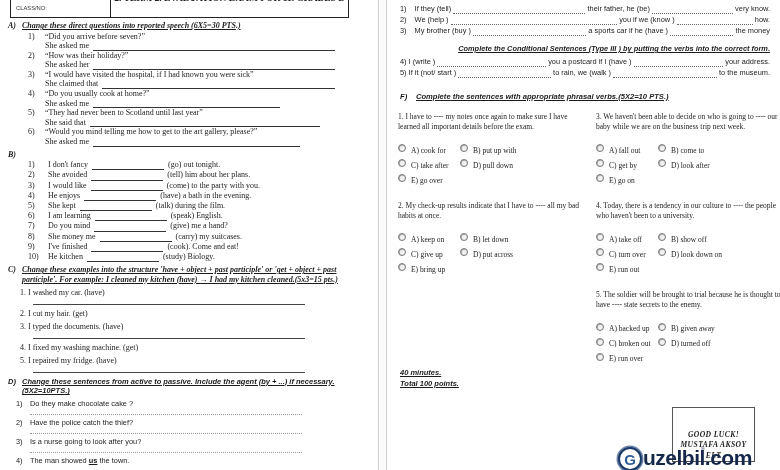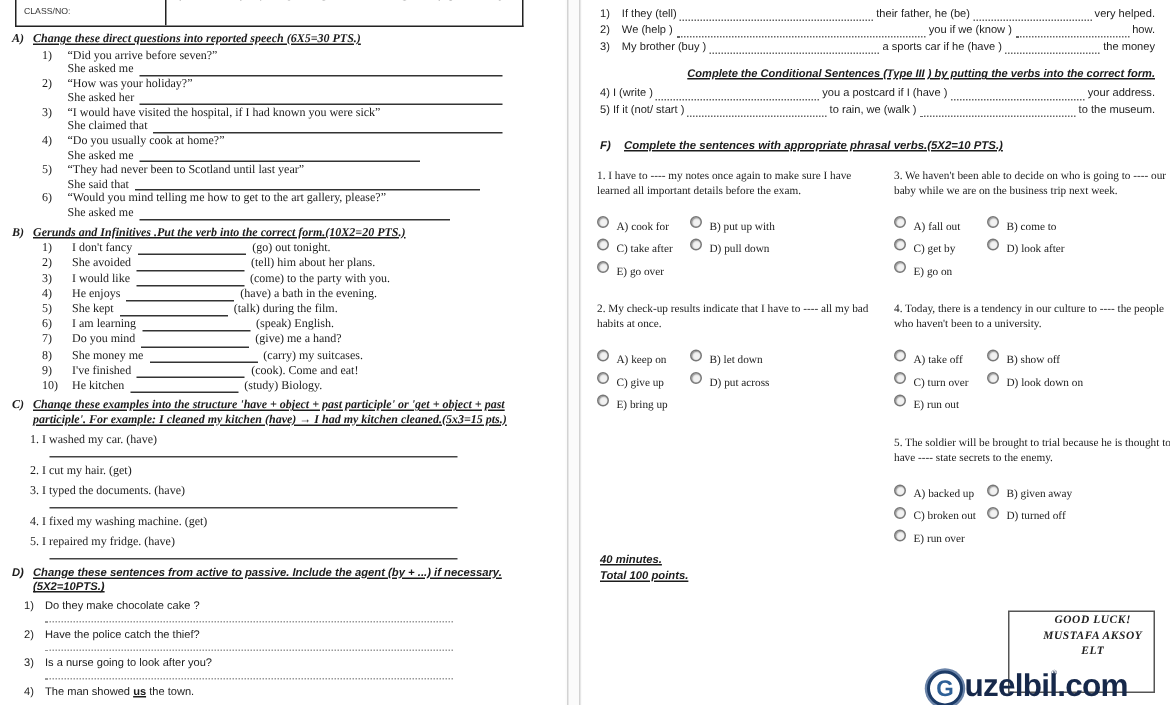--- a/index.html
+++ b/index.html
@@ -66,22 +66,22 @@
   .opt-row{display:flex;align-items:center;height:14px;margin-top:1px;}
   .opt{display:flex;align-items:center;white-space:nowrap;}
   .opt-first{width:62px;flex:none;}
   .radio{width:6px;height:6px;border:1px solid #777;border-radius:50%;background:#f2f2f2;
     box-shadow:inset 0.5px 0.5px 1px rgba(0,0,0,.45);flex:none;margin-right:5px;position:relative;top:-2px;}
   .opt-block{margin-bottom:14px;}
 
   .exam-footer{position:absolute;left:12px;top:367px;font-weight:bold;font-style:italic;text-decoration:underline;font-size:7.5px;line-height:11px;}
 
   .luck-box{position:absolute;left:284px;top:407px;width:81px;height:53px;border:1px solid #555;
-    display:flex;flex-direction:column;justify-content:flex-start;text-align:center;
-    font-family:"Liberation Serif",serif;font-style:italic;font-weight:bold;font-size:7.6px;line-height:10.5px;letter-spacing:.4px;color:#222;padding-left:15px;}
+    display:flex;flex-direction:column;justify-content:flex-end;text-align:center;
+    font-family:"Liberation Serif",serif;font-style:italic;font-weight:bold;font-size:7.6px;line-height:10.5px;letter-spacing:.4px;color:#222;}
 
   .logo{position:absolute;left:230px;top:447px;display:flex;align-items:flex-start;}
   .g-ring{width:20px;height:20px;border:2.5px solid #1b3a66;border-radius:50%;box-shadow:0 0 0 1.5px #6b84a8;
     display:flex;align-items:center;justify-content:center;background:#fff;}
   .g-letter{font-family:"Liberation Sans",sans-serif;font-weight:bold;font-size:15px;color:#2d5f96;line-height:15px;}
   .logo-text{font-family:"Liberation Sans",sans-serif;font-weight:bold;font-size:21px;letter-spacing:-0.5px;color:#16284a;margin-left:1px;line-height:22px;}
   .reg{position:absolute;left:83px;top:-1px;font-size:5px;color:#16284a;font-family:"Liberation Sans",sans-serif;}
 </style>
 </head>
 <body>
@@ -112,21 +112,21 @@
             </div>
             <div class="a-row">
               <span class="a-num"></span>
               <span>She asked me</span>
               <span class="a-blank"></span>
             </div>
           </div>
           <div class="a-item">
             <div class="a-row">
               <span class="a-num">2)</span>
-              <span>“How was your holiday?”</span>
+              <span>“How was their holiday?”</span>
             </div>
             <div class="a-row">
               <span class="a-num"></span>
               <span>She asked her</span>
               <span class="a-blank"></span>
             </div>
           </div>
           <div class="a-item">
             <div class="a-row">
               <span class="a-num">3)</span>
@@ -170,21 +170,20 @@
               <span>She asked me</span>
               <span class="a-blank"></span>
             </div>
           </div>
         </div>
     </div>
 
     <div>
       <div class="sec-head">
         <span class="sec-letter">B)</span>
-        <span class="sec-title">Gerunds and Infinitives .Put the verb into the correct form.(10X2=20 PTS.)</span>
       </div>
       <div id="b-items">
           <div class="b-item">
             <span class="b-num">1)</span>
             <span>I don't fancy</span>
             <span class="b-gap"></span>
             <span>(go) out tonight.</span>
           </div>
           <div class="b-item">
             <span class="b-num">2)</span>
@@ -295,21 +294,21 @@
 
     <div style="height:3px"></div>
     <div id="cond2-items">
         <div class="cond-row">
           <span>1)</span>
           <span style="width: 8px; flex: 0 0 auto;"></span>
           <span>If they (tell) </span>
           <span class="dots" style="width: 150px;"></span>
           <span> their father, he (be) </span>
           <span class="dots" style="width: 92px;"></span>
-          <span>very helped.</span>
+          <span>very know.</span>
         </div>
         <div class="cond-row">
           <span>2)</span>
           <span style="width: 8px; flex: 0 0 auto;"></span>
           <span>We (help ) </span>
           <span class="dots" style="width: 188px;"></span>
           <span> you if we (know ) </span>
           <span class="dots" style="width: 86px;"></span>
           <span>how.</span>
         </div>

